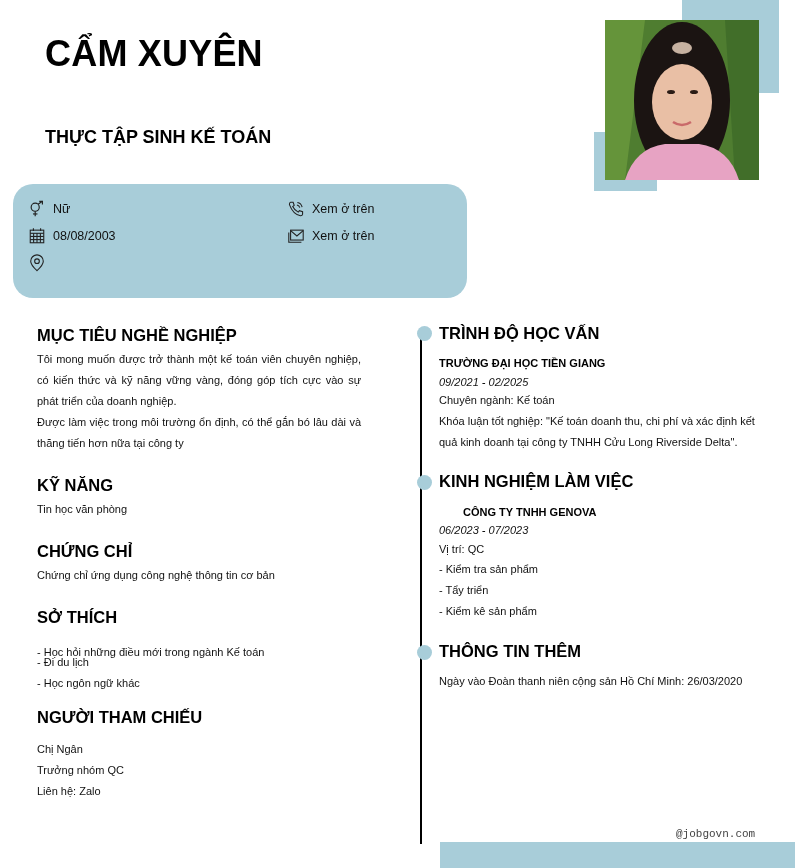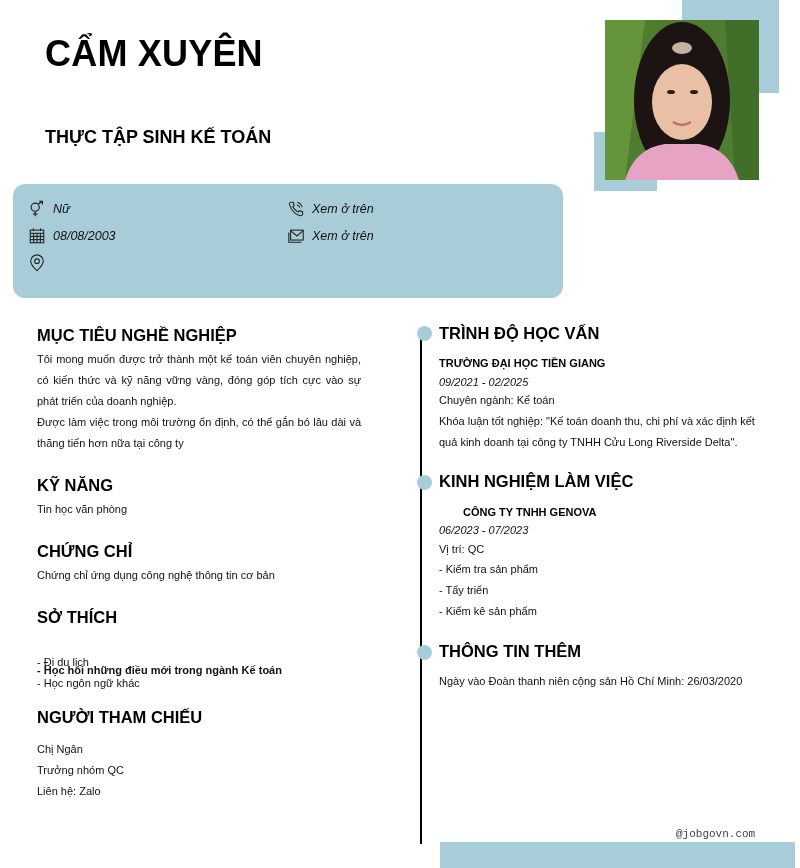--- a/index.html
+++ b/index.html
@@ -11,21 +11,21 @@
     .deco-photo-left { left: 594px; top: 132px; width: 63px; height: 59px; }
     .deco-bottom { left: 440px; top: 842px; width: 355px; height: 26px; }
 
     .photo { position: absolute; left: 605px; top: 20px; width: 154px; height: 160px; overflow: hidden;
       background: linear-gradient(135deg, #3f6b2a 0%, #6e9a3c 30%, #2f5320 60%, #8ab35a 100%); }
     .photo svg { width: 100%; height: 100%; display: block; }
 
     .name { position: absolute; left: 45px; top: 32px; font-weight: 700; font-size: 36px; line-height: 43px; color: #000; letter-spacing: 0.2px; }
     .job-title { position: absolute; left: 45px; top: 127px; font-weight: 700; font-size: 18px; color: #000; }
 
-    .contact-box { position: absolute; left: 13px; top: 184px; width: 550px; height: 114px; background: #a8cdd9; border-radius: 12px; font-style: italic; }
+    .contact-box { position: absolute; left: 13px; top: 184px; width: 454px; height: 114px; background: #a8cdd9; border-radius: 20px; }
     .contact-row { position: absolute; display: flex; align-items: center; font-size: 12.5px; color: #111; }
     .contact-row .ic { width: 18px; height: 18px; margin-right: 7px; display: inline-flex; align-items: center; justify-content: center; }
     .contact-row .ic svg { width: 18px; height: 18px; }
 
     .section-title { position: absolute; font-weight: 700; font-size: 16.5px; color: #000; }
     .body-text { position: absolute; font-size: 11px; line-height: 21px; color: #111; }
     .objective { width: 324px; text-align: justify; }
 
     .timeline-line { position: absolute; left: 420px; top: 334px; width: 1.5px; height: 510px; background: #000; }
     .timeline-dot { position: absolute; width: 15px; height: 15px; border-radius: 50%; background: #a8cdd9; }
@@ -129,21 +129,21 @@
 <div class="body-text objective" style="left:37px; top:349px;">Tôi mong muốn được trở thành một kế toán viên chuyên nghiệp, có kiến thức và kỹ năng vững vàng, đóng góp tích cực vào sự phát triển của doanh nghiệp.</div>
 <div class="body-text objective" style="left:37px; top:412px;">Được làm việc trong môi trường ổn định, có thể gắn bó lâu dài và thăng tiến hơn nữa tại công ty</div>
 
 <div class="section-title" style="left:37px; top:476px;">KỸ NĂNG</div>
 <div class="body-text" style="left:37px; top:499px;">Tin học văn phòng</div>
 
 <div class="section-title" style="left:37px; top:542px;">CHỨNG CHỈ</div>
 <div class="body-text" style="left:37px; top:565px;">Chứng chỉ ứng dụng công nghệ thông tin cơ bản</div>
 
 <div class="section-title" style="left:37px; top:608px;">SỞ THÍCH</div>
-<div class="body-text" style="left:37px; top:660px;font-weight:bold;">- Học hỏi những điều mới trong ngành Kế toán</div>
+<div class="body-text" style="left:37px; top:642px;">- Học hỏi những điều mới trong ngành Kế toán</div>
 <div class="body-text" style="left:37px; top:652px;">- Đi du lịch</div>
 <div class="body-text" style="left:37px; top:673px;">- Học ngôn ngữ khác</div>
 
 <div class="section-title" style="left:37px; top:708px;">NGƯỜI THAM CHIẾU</div>
 <div class="body-text" style="left:37px; top:739px;">Chị Ngân</div>
 <div class="body-text" style="left:37px; top:760px;">Trưởng nhóm QC</div>
 <div class="body-text" style="left:37px; top:781px;">Liên hệ: Zalo</div>
 
 <div class="timeline-line"></div>
 

